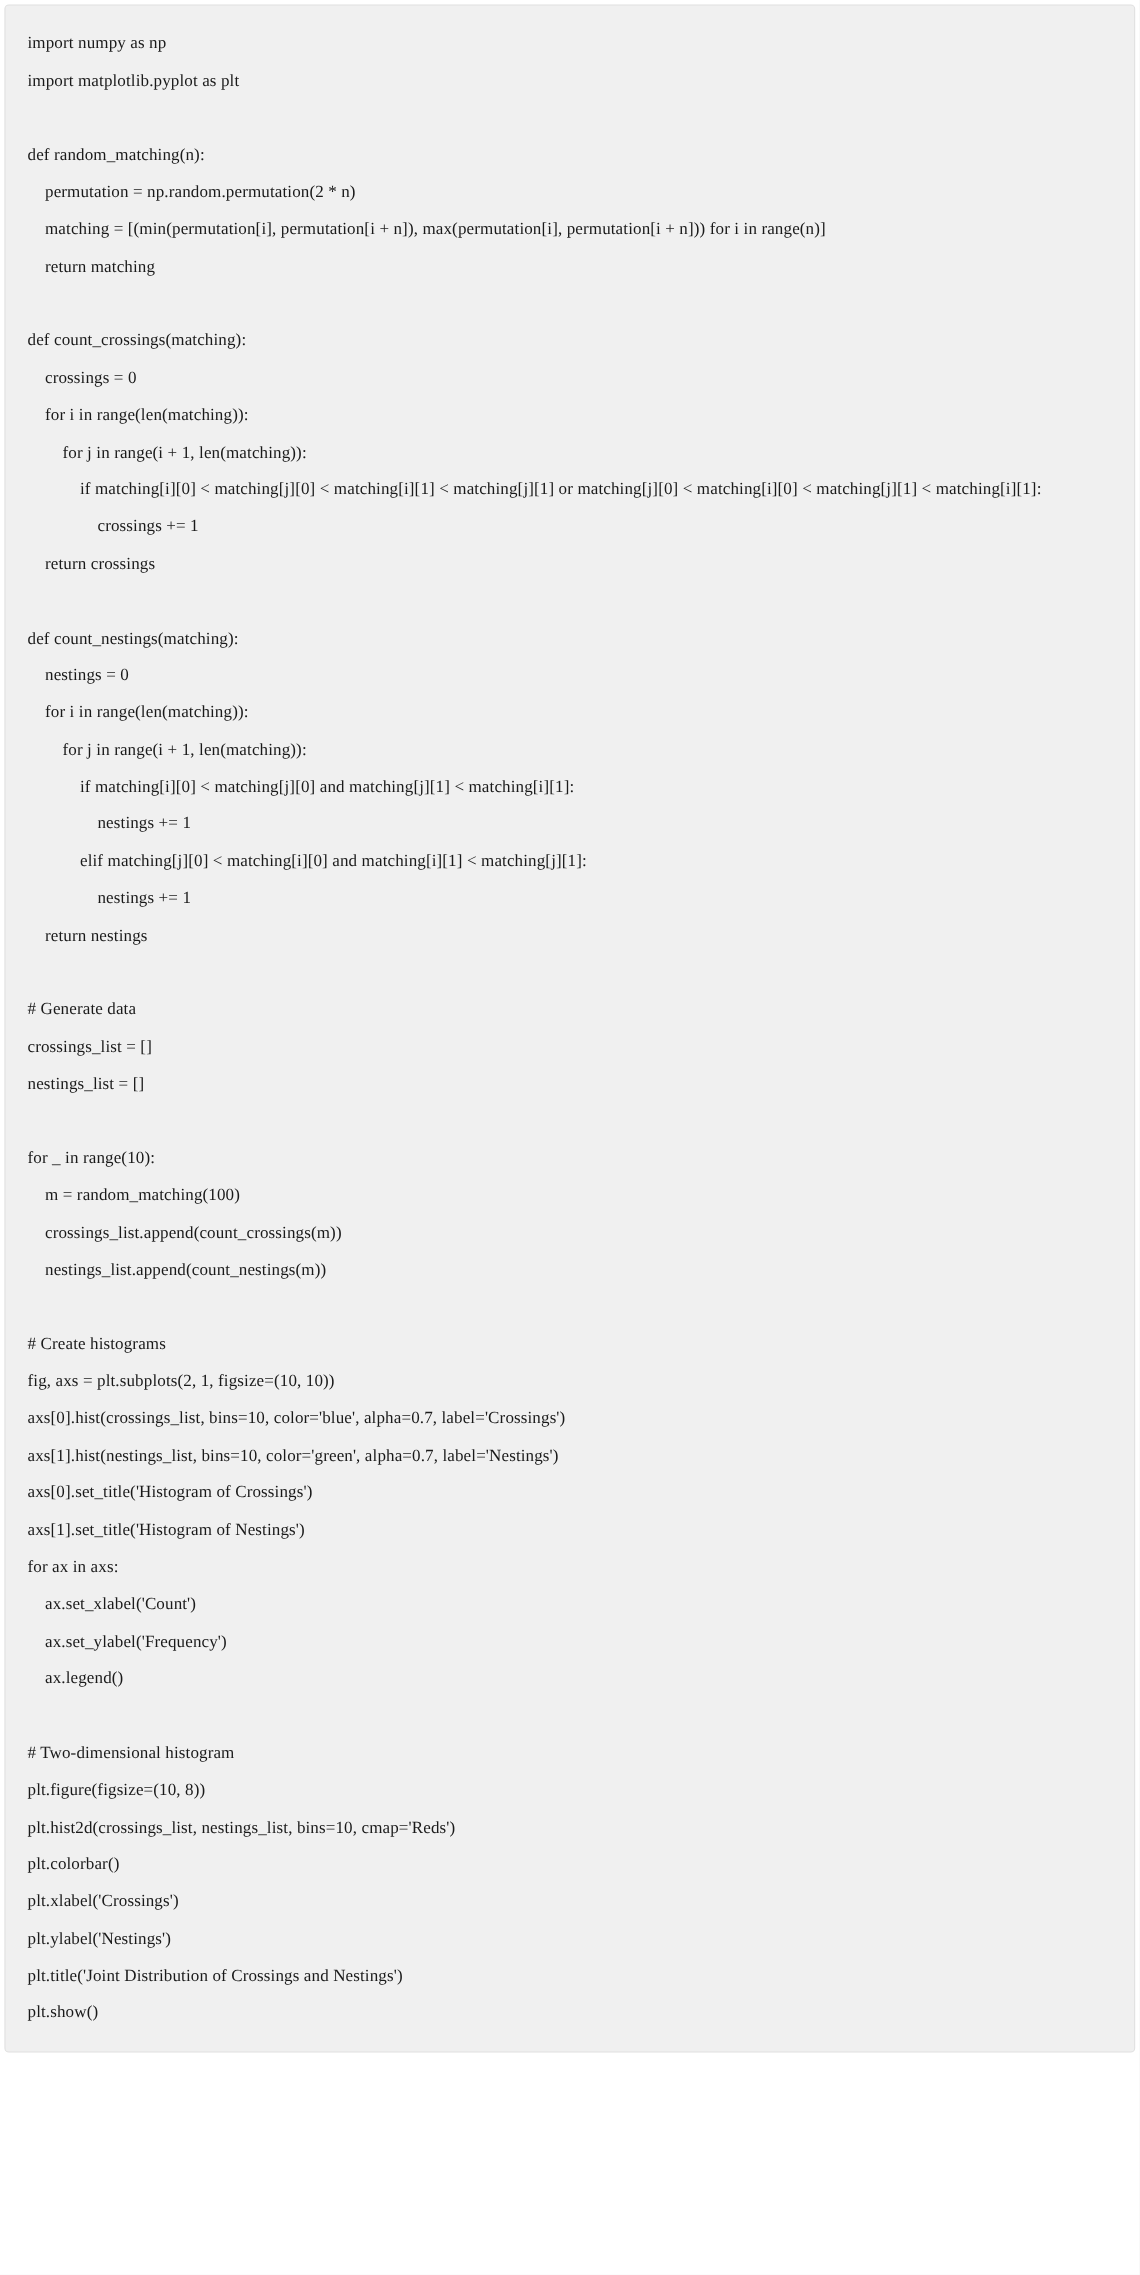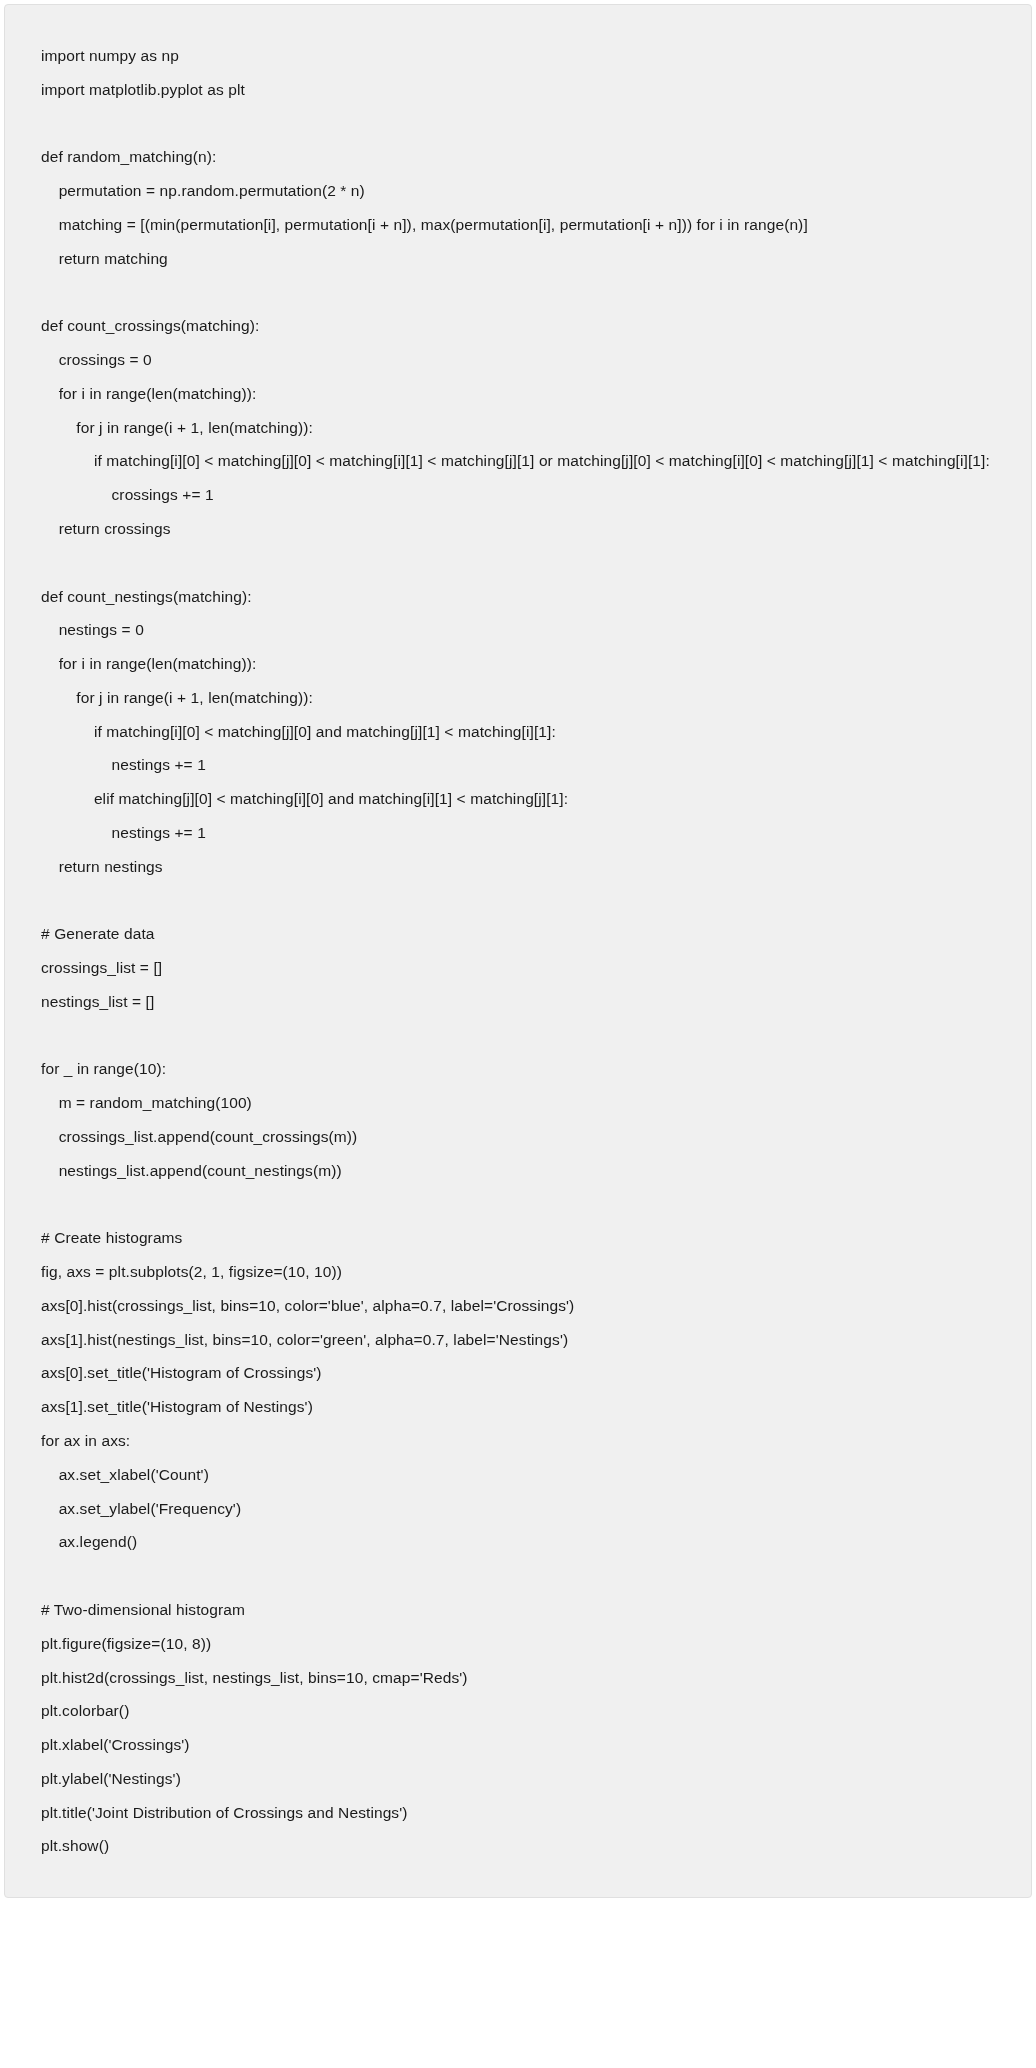--- a/index.html
+++ b/index.html
@@ -10,23 +10,23 @@
     }
     .code-container {
       background: #f0f0f0;
       border: 1px solid #e0e0e0;
       border-radius: 4px;
       margin: 4px;
       padding: 18px 20px;
       box-sizing: border-box;
     }
     pre {
-      margin: 16px;
+      margin: 0;
       padding: 0;
-      font-family: Liberation Sans, sans-serif;
+      font-family: Liberation Serif, serif;
       font-size: 15.5px;
       line-height: 2.18;
       color: #1a1a1a;
       white-space: pre-wrap;
       word-wrap: break-word;
       letter-spacing: 0.1px;
     }
   </style>
 </head>
 <body>

